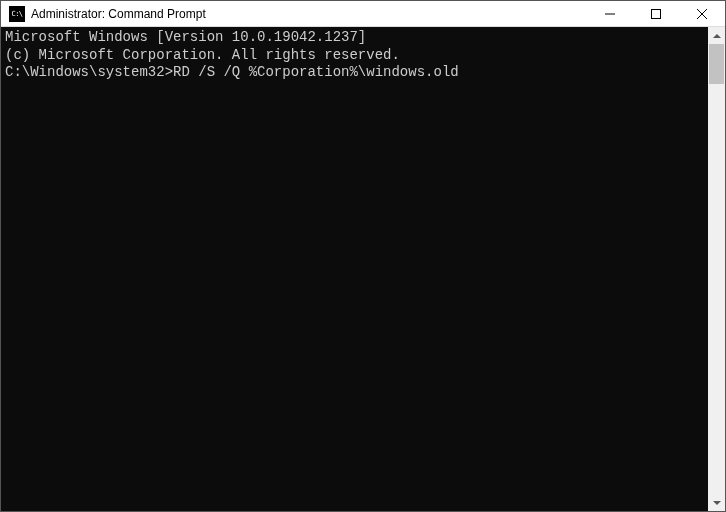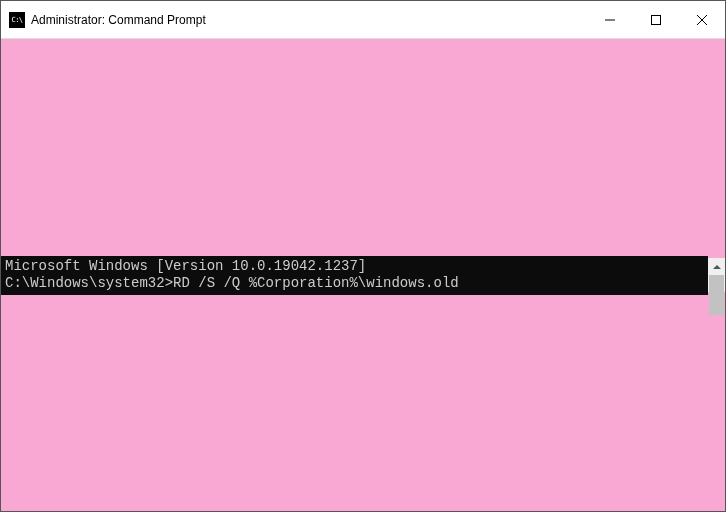--- a/index.html
+++ b/index.html
@@ -12,21 +12,21 @@
     }
     .window {
       width: 726px;
       height: 512px;
       border: 1px solid #555;
       display: flex;
       flex-direction: column;
       background: #fff;
     }
     .titlebar {
-      height: 38px;
+      height: 26px;
       background: #fff;
       display: flex;
       align-items: center;
       border-bottom: 1px solid #ddd;
     }
     .titlebar-icon {
       width: 16px;
       height: 16px;
       margin-left: 8px;
       margin-right: 6px;
@@ -58,22 +58,21 @@
       display: flex;
       align-items: center;
       justify-content: center;
       font-size: 10px;
       color: #000;
       cursor: pointer;
     }
     .terminal-wrap {
       flex: 1;
       display: flex;
-      background: #f9a8d4;
-      align-items: center;
+      background: #0c4a6e;
     }
     .terminal {
       flex: 1;
       background: #0c0c0c;
       color: #ccc;
       font-family: Consolas, "Courier New", monospace;
       font-size: 14px;
       line-height: 1.25;
       padding: 2px 4px;
       white-space: pre;
@@ -132,21 +131,21 @@
       <div class="win-btn close">
         <svg width="10" height="10" viewBox="0 0 10 10">
             <line x1="0" y1="0" x2="10" y2="10" stroke="#000" stroke-width="1"></line>
             <line x1="10" y1="0" x2="0" y2="10" stroke="#000" stroke-width="1"></line>
           </svg>
       </div>
     </div>
   </div>
 
   <div class="terminal-wrap">
-    <div class="terminal"><span class="line">Microsoft Windows [Version 10.0.19042.1237]</span><span class="line"></span><span class="line"><span>C:\Windows\system32&gt;</span><span>RD /S /Q %Corporation%\windows.old</span></span></div>
+    <div class="terminal"><span class="line">Microsoft Windows [Version 10.0.19042.1237]</span><span class="line">(c) Microsoft Corporation. All rights reserved.</span><span class="line"></span><span class="line"><span>C:\Windows\system32&gt;</span><span>RD /S /Q %Corporation%\windows.old</span></span></div>
 
     <div class="scrollbar">
       <div class="sb-btn">
         <svg width="8" height="4" viewBox="0 0 8 4">
             <polygon points="4,0 8,4 0,4" fill="#555"></polygon>
           </svg>
       </div>
       <div class="sb-track">
         <div class="sb-thumb"></div>
       </div>

